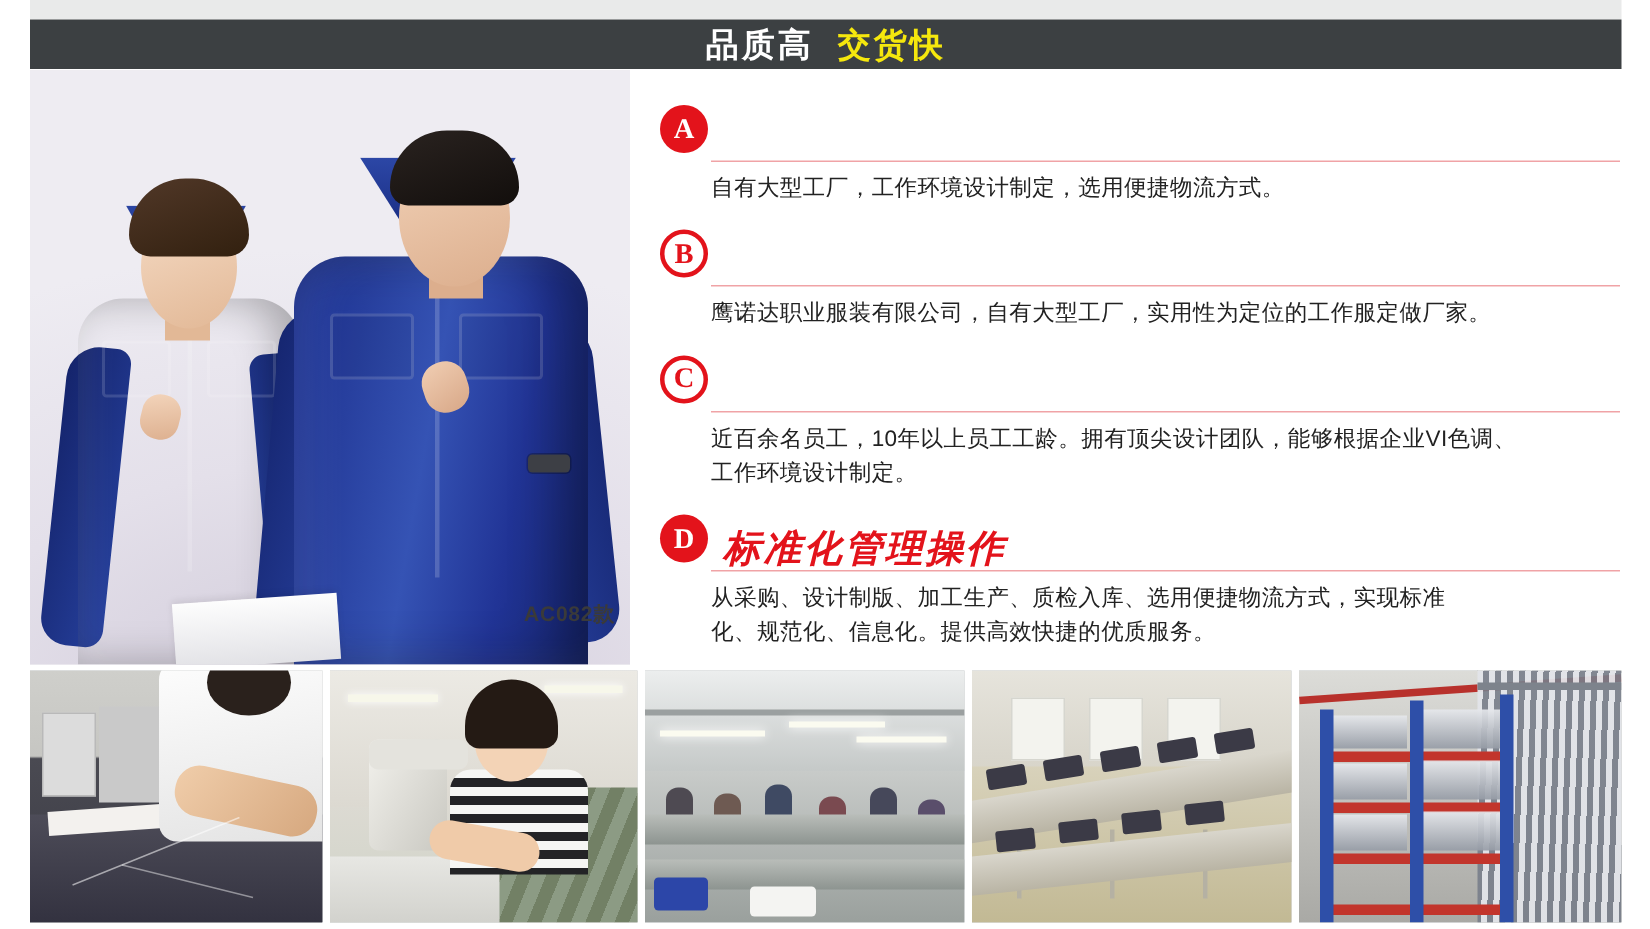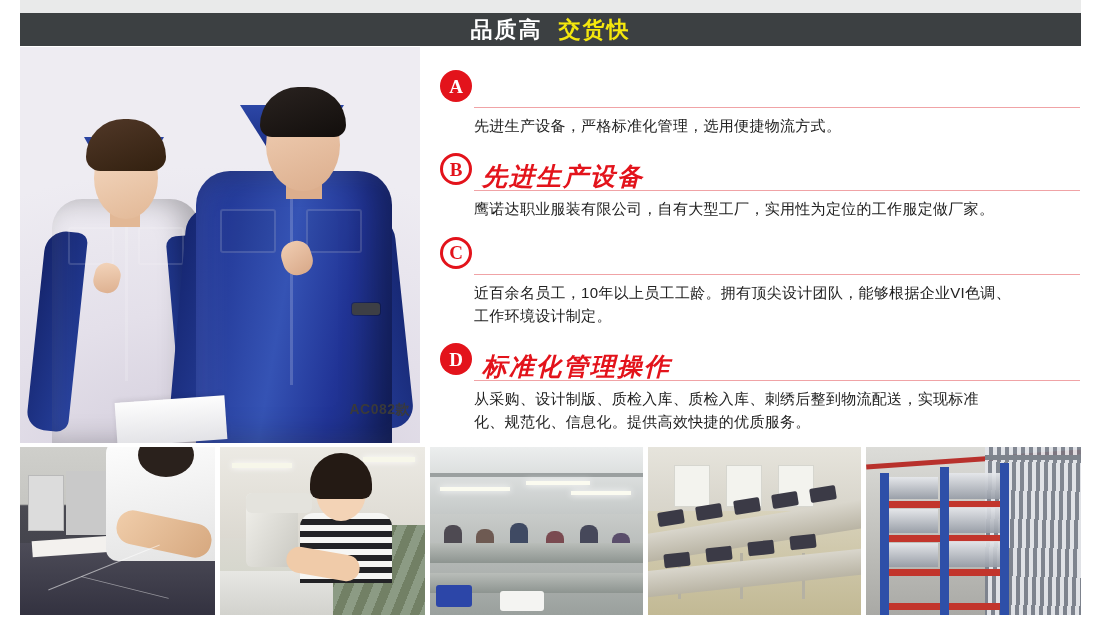--- a/index.html
+++ b/index.html
@@ -304,28 +304,27 @@
   </div>
 
   <div class="features">
 
     <div class="feature">
       <div class="feat-head">
         <div class="badge solid">A</div>
         <div class="feat-rule"></div>
       </div>
       <div class="feat-body">
-        <p>先进生产设备，严格标准化管理，选用便捷物流方式。</p>
+        <p>自有大型工厂，工作环境设计制定，选用便捷物流方式。</p>
       </div>
     </div>
 
     <div class="feature">
       <div class="feat-head">
         <div class="badge hollow">B</div>
-        <div class="feat-title">先进生产设备</div>
         <div class="feat-rule"></div>
       </div>
       <div class="feat-body">
         <p>鹰诺达职业服装有限公司，自有大型工厂，实用性为定位的工作服定做厂家。</p>
       </div>
     </div>
 
     <div class="feature">
       <div class="feat-head">
         <div class="badge hollow">C</div>
@@ -337,21 +336,21 @@
       </div>
     </div>
 
     <div class="feature">
       <div class="feat-head">
         <div class="badge solid">D</div>
         <div class="feat-title">标准化管理操作</div>
         <div class="feat-rule"></div>
       </div>
       <div class="feat-body">
-        <p>从采购、设计制版、质检入库、质检入库、刺绣后整到物流配送，实现标准</p>
+        <p>从采购、设计制版、加工生产、质检入库、选用便捷物流方式，实现标准</p>
         <p>化、规范化、信息化。提供高效快捷的优质服务。</p>
       </div>
     </div>
 
   </div>
 
   <div class="strip">
 
     <div class="thumb t1" style="width:195px">
       <div class="ph">

